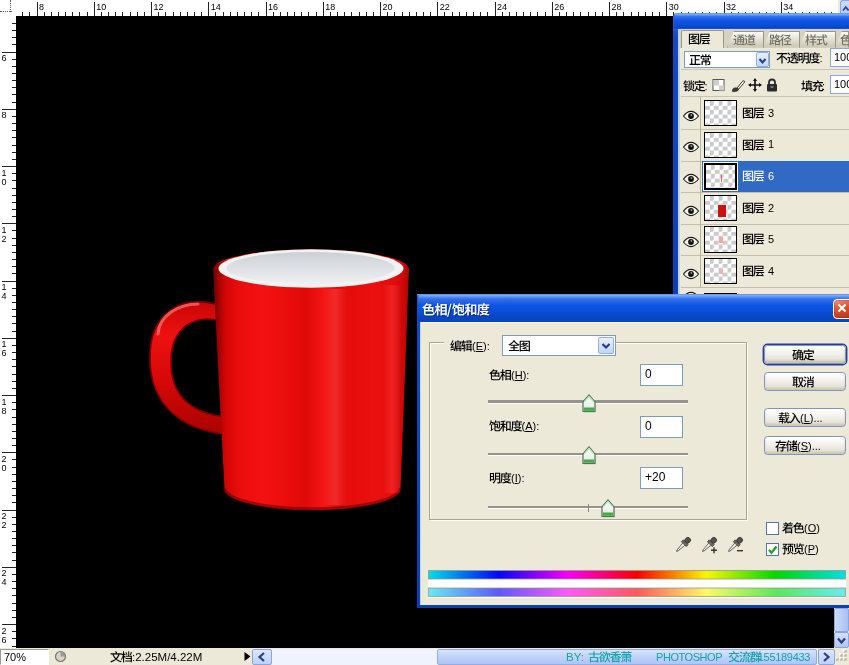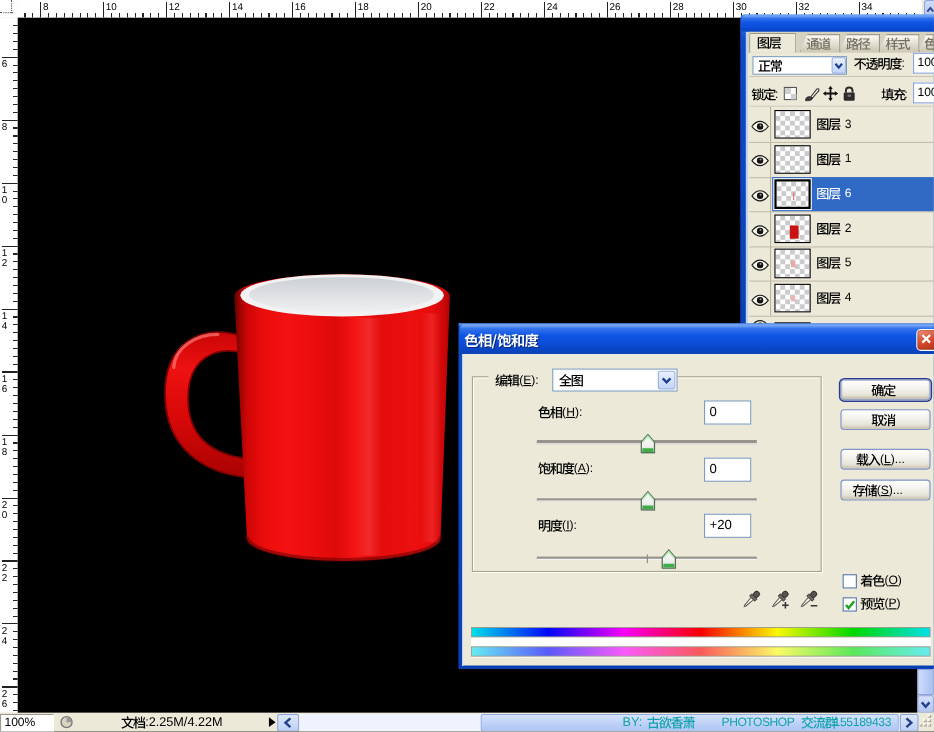--- a/index.html
+++ b/index.html
@@ -114,21 +114,21 @@
     </svg>
   </div>
 <div class="abs" style="left:834px;top:608px;width:15px;height:24px;background:linear-gradient(90deg,#cfdcfb,#bdd0f7 45%,#a8c0f0);border:1px solid #8ca4e0;border-radius:2px"></div>
 <div class="abs" style="left:834px;top:632px;width:15px;height:16px;background:linear-gradient(180deg,#d5e0fb,#b2c6f2);border:1px solid #8ca4e0;border-radius:2px">
     <svg width="13" height="14" style="position:absolute;left:0;top:0">
       <path d="M3 5.5 L6.5 9.5 L10 5.5" fill="none" stroke="#27408c" stroke-width="2.2"></path>
     </svg>
   </div>
 <div class="abs" style="left:0;top:648px;width:849px;height:17px;background:#ece9d8"></div>
 <div class="abs" style="left:0;top:649px;width:49px;height:16px;background:#fff;border:1px solid #9c9a8c;border-right-color:#fff;border-bottom-color:#fff"></div>
-<div class="txt" style="left:4px;top:651px">100%</div>
+<div class="txt" style="left:4px;top:651px">70%</div>
 <svg class="abs" style="left:54px;top:650px" width="13" height="13">
     <circle cx="6.5" cy="6.5" r="5" fill="#d8d4c4" stroke="#777" stroke-width="1.2"></circle>
     <path d="M6.5 6.5 L6.5 2 A4.5 4.5 0 0 1 11 6.5 Z" fill="#999"></path>
   </svg>
 <svg style="position:absolute;left:110px;top:651px;overflow:visible" width="24" height="15">
     <g fill="#000">
       <use href="#g0" x="0.0"></use>
       <use href="#g1" x="10.8"></use>
     </g>
   </svg>

